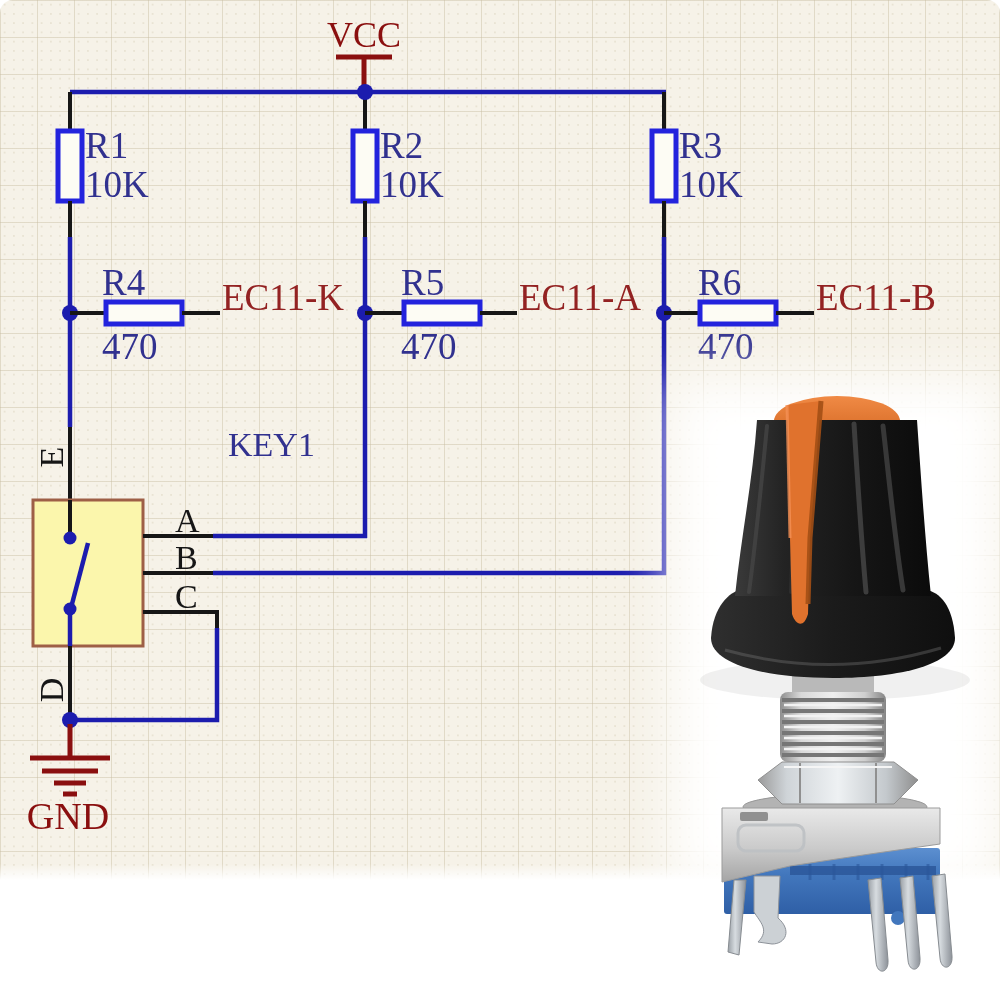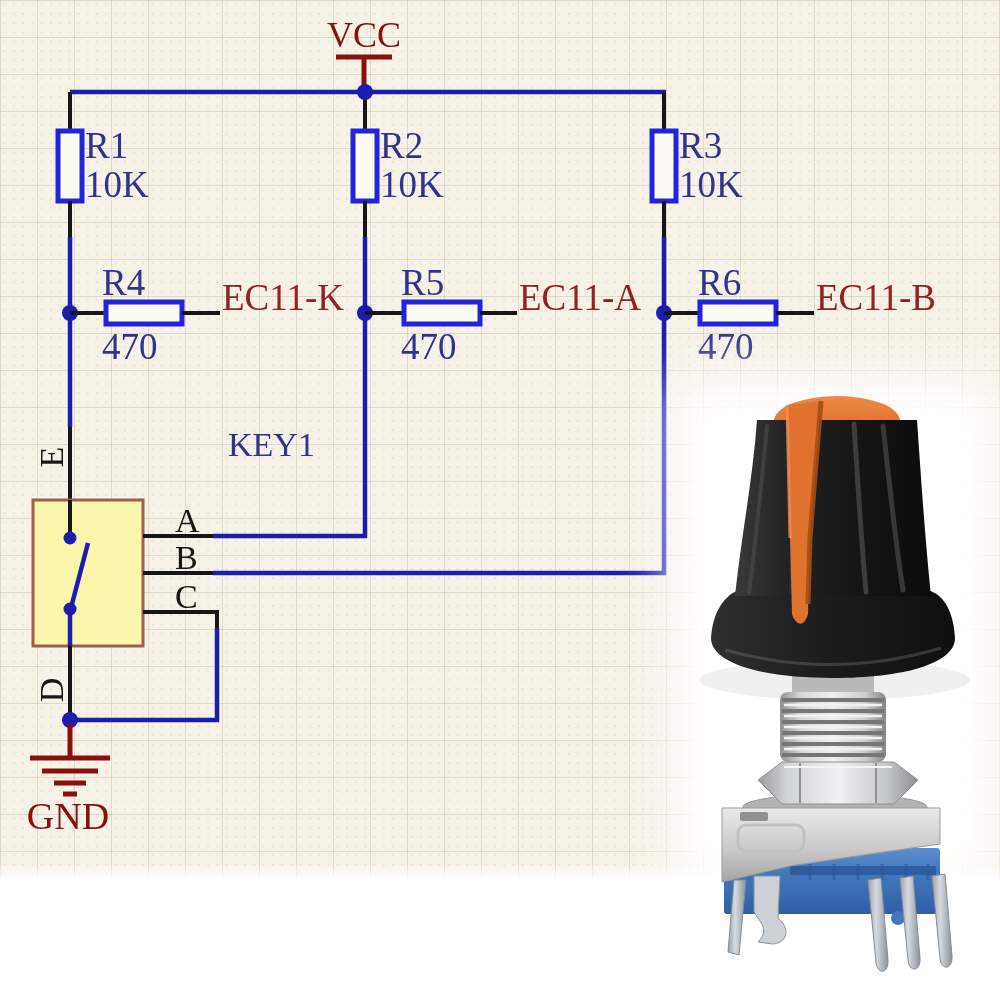--- a/index.html
+++ b/index.html
@@ -6,20 +6,21 @@
   body{width:1000px;height:1000px;overflow:hidden;}
   #canvas{
     position:relative;width:1000px;height:1000px;
     background-color:var(--bg,#f6f2e8);
     background-image:
       linear-gradient(var(--grid,#cbc1a680) 1px, transparent 1px),
       linear-gradient(90deg, var(--grid,#cbc1a680) 1px, transparent 1px),
       radial-gradient(var(--grid-dot,#cbc1a64d) 1px, transparent 1.4px);
     background-size:37px 37px,37px 37px,9.25px 9.25px;
     font-family:"Liberation Serif","DejaVu Serif",serif;
+    border-radius:13px;
   }
   svg{position:absolute;left:0;top:0;}
   .stext{font-family:"Liberation Serif","DejaVu Serif",serif;}
   .navy{fill:var(--label-navy);}
   .red{fill:var(--net-red);}
   .pred{fill:var(--power-red);}
   .blk{fill:var(--pin-black);}
   .wire{stroke:var(--wire);stroke-width:4.5;fill:none;}
   .pinw{stroke:var(--pin-black);stroke-width:4;fill:none;}
   .redw{stroke:var(--power-red);stroke-width:5;fill:none;}

